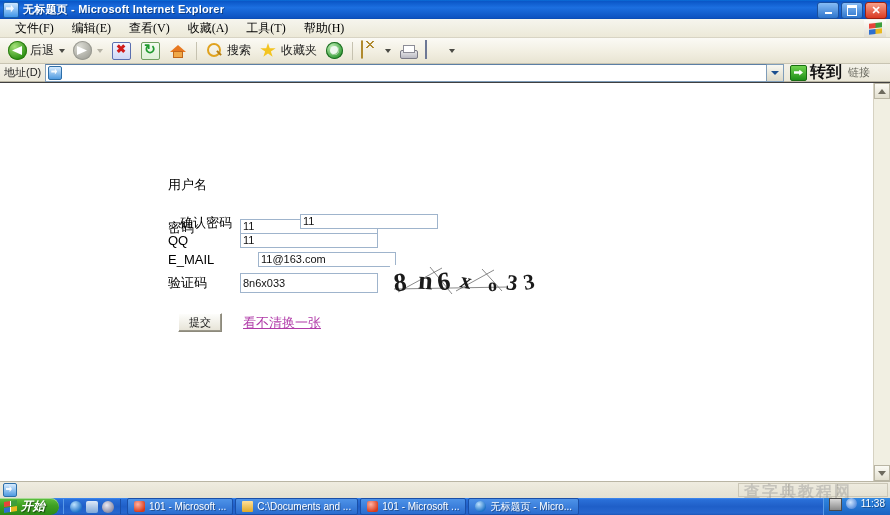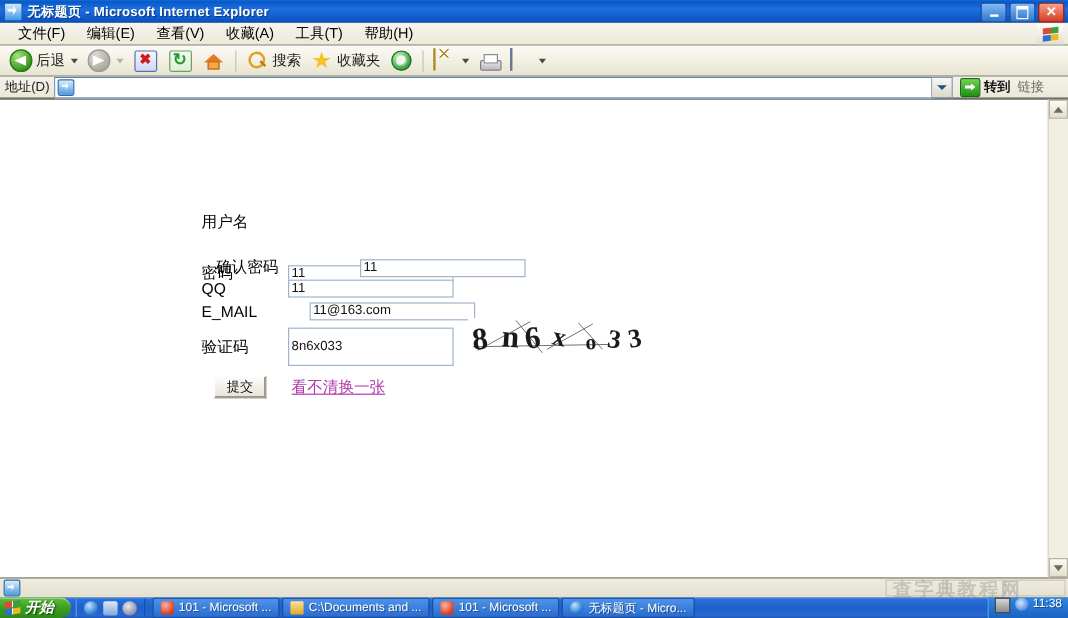--- a/index.html
+++ b/index.html
@@ -55,21 +55,21 @@
 
   
   .menubar {
     position: absolute; left: 0; top: 19px; width: 890px; height: 19px;
     background: linear-gradient(180deg,#f6f5ee,#ece9d8);
     border-bottom: 1px solid #d8d4c4;
     display: flex; align-items: center; padding-left: 6px; box-sizing: border-box;
   }
   .menu-item {
     font-size: 12px; color: #000; padding: 16px 9px; white-space: nowrap;
-    font-family: Liberation Sans, sans-serif;
+    font-family: Liberation Serif, serif;
     text-align: center;
   }
   .menu-logo {
     position: absolute; right: 4px; top: 1px; width: 22px; height: 17px;
     background: linear-gradient(180deg,#fdfdfa,#e2ded0);
     display:flex; align-items:center; justify-content:center;
   }
   .winflag {
     width: 13px; height: 11px;
     background:
@@ -189,21 +189,21 @@
   }
   .dd-caret { width:0;height:0;border-left:4px solid transparent;border-right:4px solid transparent;
               border-top:4px solid #1b4f8f; }
   .go-btn { display:flex;align-items:center;gap:3px; padding:0 6px; }
   .go-ic {
     width:15px;height:14px; background:linear-gradient(180deg,#6fd34f,#1f8f17);
     border:1px solid #186c12; border-radius:2px; position:relative;
   }
   .go-ic::after{content:""; position:absolute;left:3px;top:4px;width:9px;height:6px;background:#fff;
     clip-path: polygon(0 28%,58% 28%,58% 0,100% 50%,58% 100%,58% 72%,0 72%);}
-  .go-lbl{font-size:11px;color:#111;font-weight:bold;font-family:"Liberation Sans",sans-serif;}
+  .go-lbl{font-size:16px;color:#111;font-weight:bold;font-family:"Liberation Sans",sans-serif;}
   .links-lbl{font-size:11px;color:#6a6a60;padding-right:20px;font-family:Liberation Mono, monospace;}
 
   
   .page {
     position: absolute; left: 0; top: 83px; width: 874px; height: 398px;
     background: #ffffff; overflow: hidden;
   }
   .vscroll {
     position: absolute; right: 0; top: 83px; width: 16px; height: 398px;
     background: #f1efe2; border-left: 1px solid #d6d2c2;
@@ -211,21 +211,21 @@
   .vs-btn {
     width:16px;height:16px; background:linear-gradient(180deg,#fbfaf4,#e2dfcf);
     border:1px solid #b9b5a4; box-sizing:border-box; display:flex;align-items:center;justify-content:center;
   }
   .vs-btn.bottom { position:absolute; bottom:0; left:0; }
   .vs-up { width:0;height:0;border-left:4px solid transparent;border-right:4px solid transparent;border-bottom:5px solid #6d6a5e; }
   .vs-dn { width:0;height:0;border-left:4px solid transparent;border-right:4px solid transparent;border-top:5px solid #6d6a5e; }
 
   
   .form-area { position:absolute; left:0; top:0; width:874px; height:398px; }
-  .row { position:absolute; display:flex; align-items:center; }
+  .row { position:absolute; display:flex; }
   .fl-label {
     width: 72px; text-align: left; font-size: 13px; color:#000;
     font-family:"Liberation Sans", sans-serif;
   }
   .fl-input {
     width: 138px; height: 15px; background:#ffffff;
     border:1px solid #9fb4cc; box-sizing:border-box;
     font-size: 11px; color:#111; padding: 0 2px; line-height:13px;
     font-family:"Liberation Sans", sans-serif;
     display:flex; align-items:center; overflow:hidden;
@@ -466,21 +466,21 @@
         <span class="fl-input">11</span>
       </div>
 
       <div class="row" style="left:168px; top:169px;gap:18px;">
         <span class="fl-label">E_MAIL</span>
         <span class="fl-input">11@163.com</span>
       </div>
 
       <div class="captcha-row">
         <span class="fl-label">验证码</span>
-        <span class="fl-input" style="height:32px;">8n6x033</span>
+        <span class="fl-input" style="height:20px;">8n6x033</span>
       </div>
 
       <div class="captcha-img">
         <svg width="160" height="32" viewBox="0 0 160 32">
           <g fill="none" stroke="#3a3a3a" stroke-width="0.8" opacity="0.75">
             <line x1="8" y1="27" x2="52" y2="3"></line>
             <line x1="40" y1="2" x2="62" y2="29"></line>
             <line x1="66" y1="26" x2="104" y2="5"></line>
             <line x1="92" y1="4" x2="112" y2="26"></line>
             <line x1="4" y1="24" x2="118" y2="22"></line>

